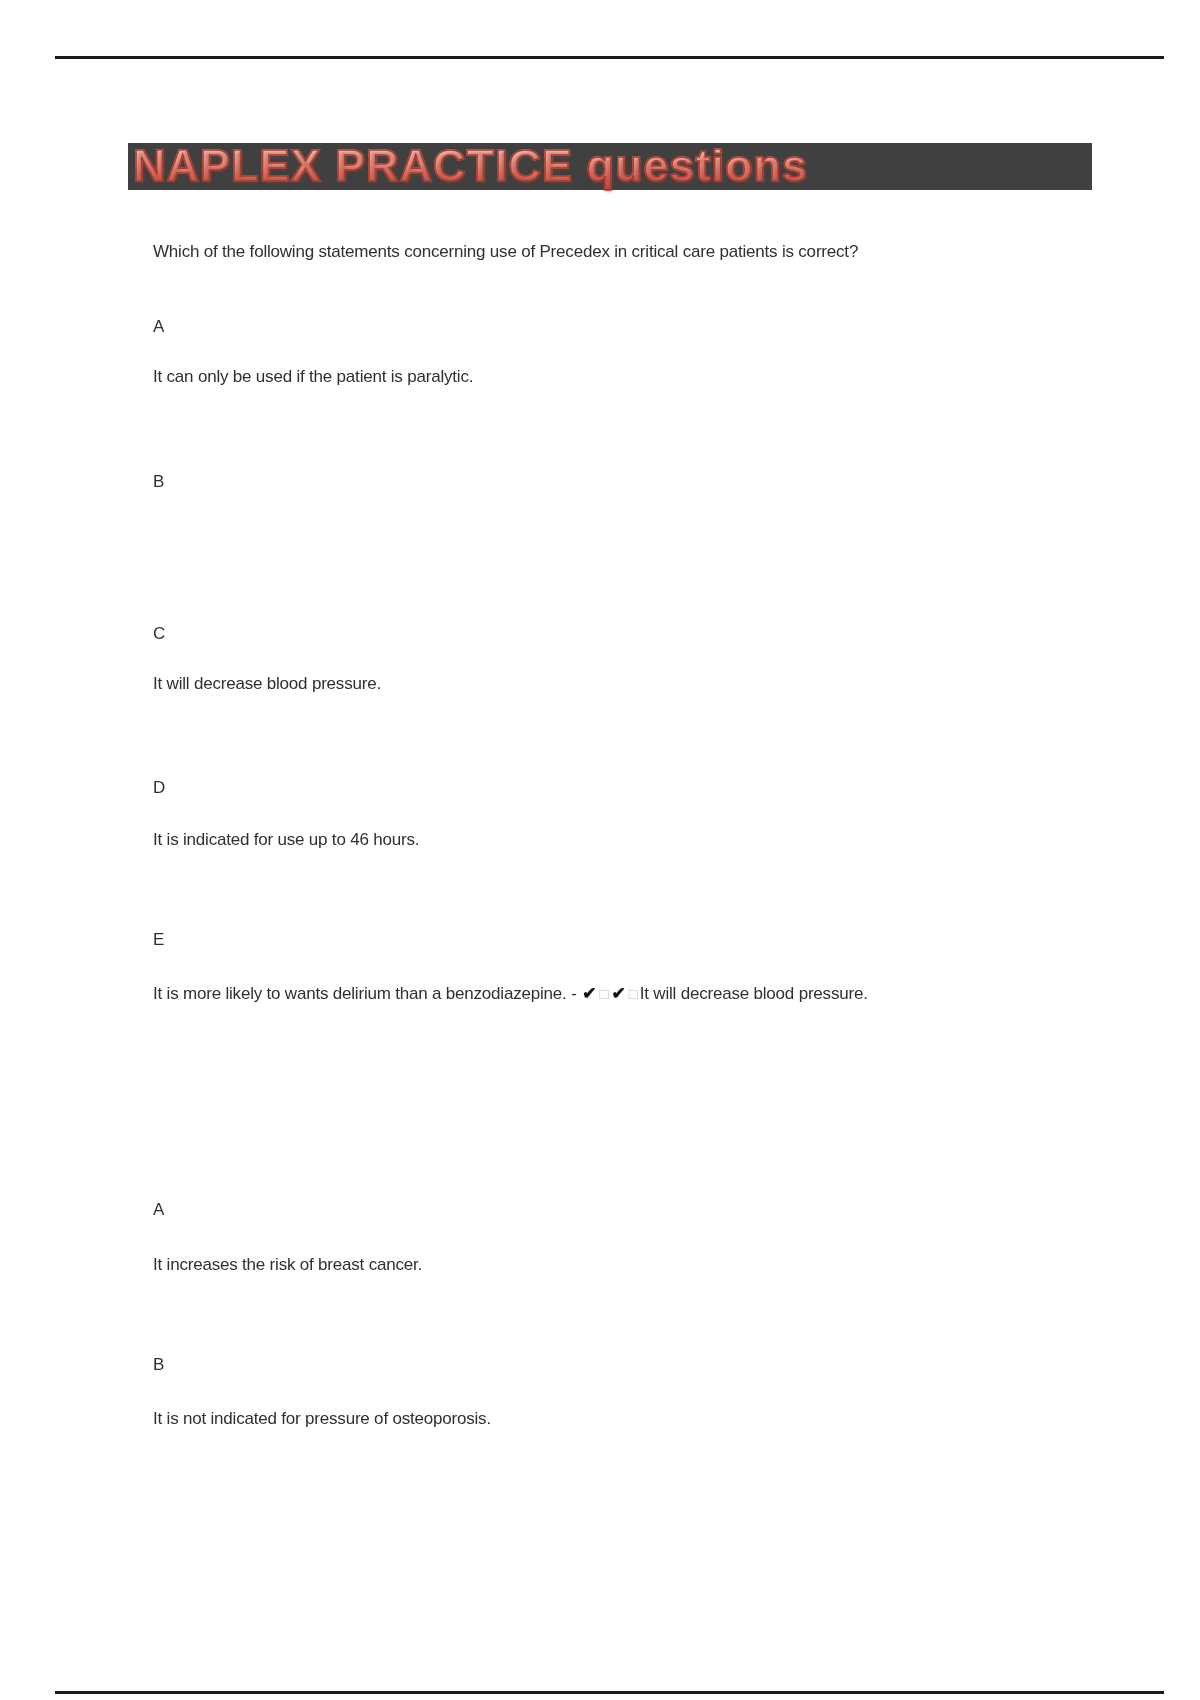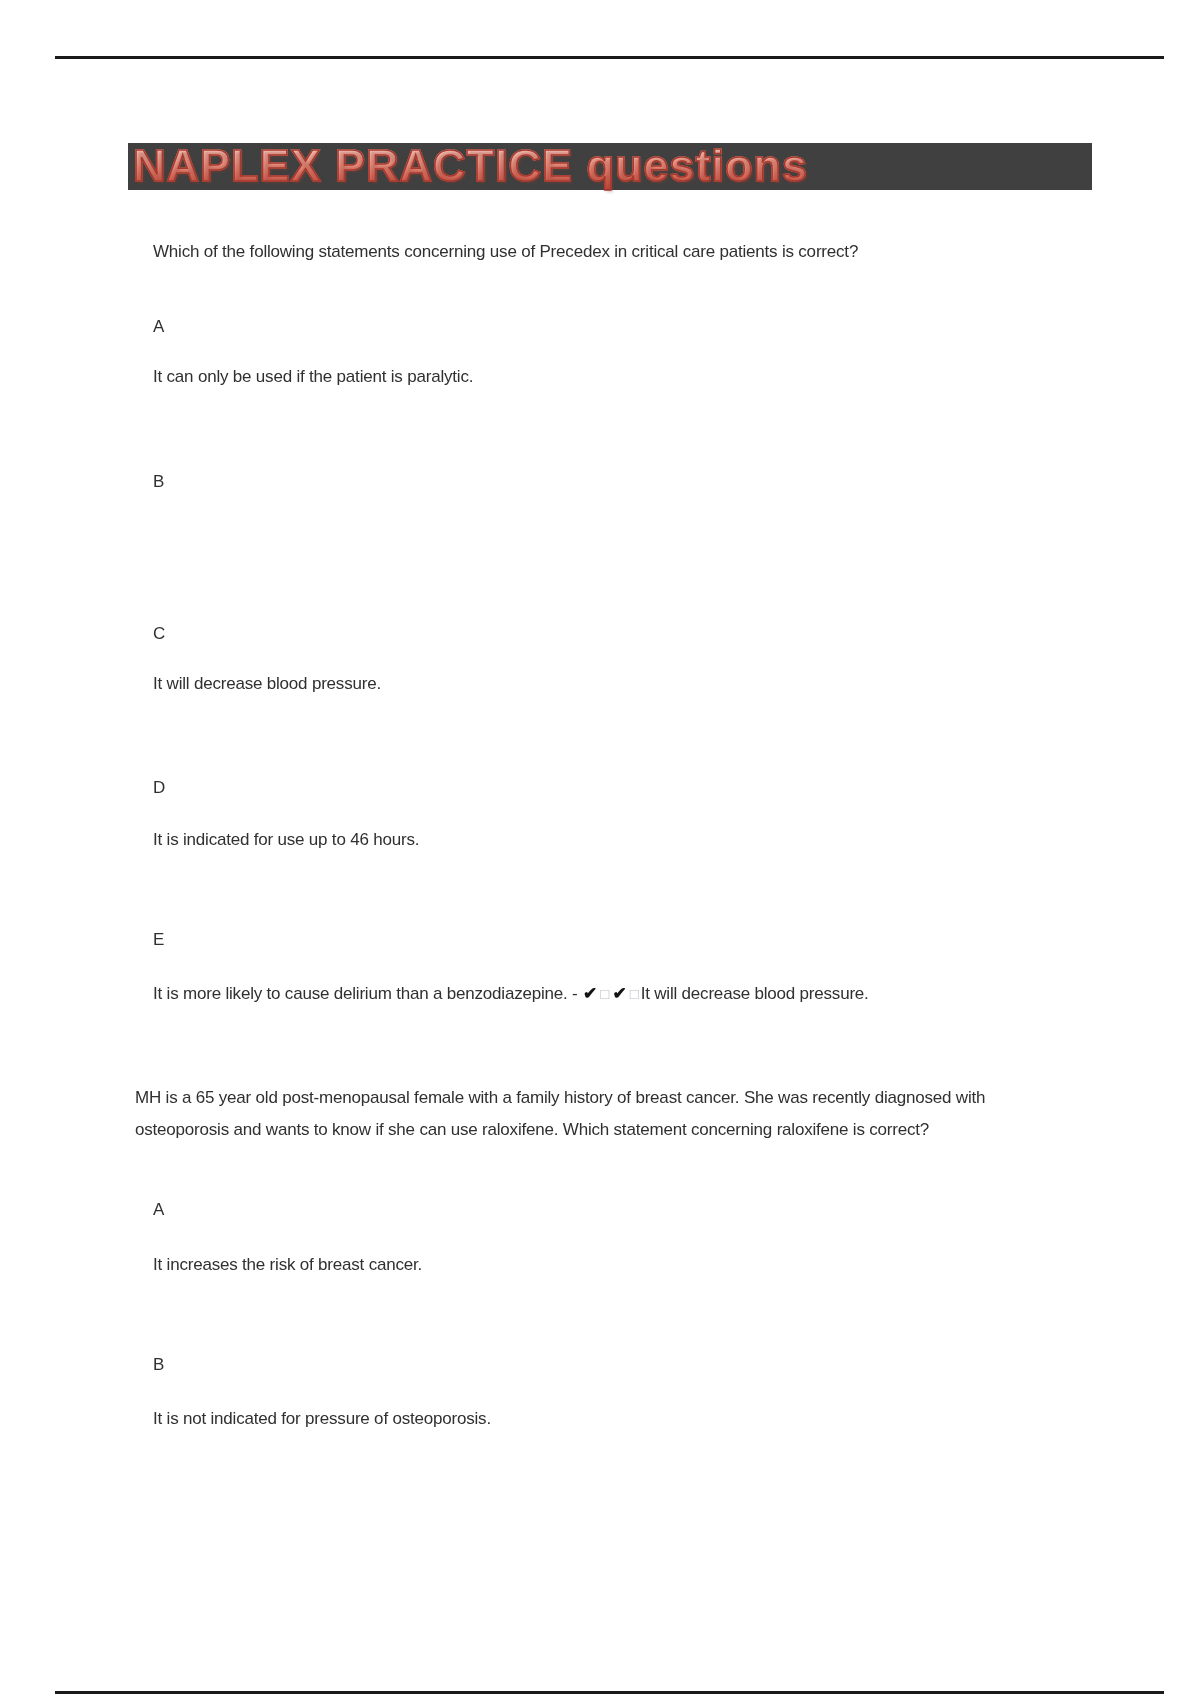--- a/index.html
+++ b/index.html
@@ -75,24 +75,23 @@
   <p class="line" style="top:471px">B</p>
 
   <p class="line" style="top:623px">C</p>
   <p class="line" style="top:673px">It will decrease blood pressure.</p>
 
   <p class="line" style="top:777px">D</p>
   <p class="line" style="top:829px">It is indicated for use up to 46 hours.</p>
 
   <p class="line" style="top:929px">E</p>
   <p class="line" style="top:983px">
-    <span>It is more likely to cause delirium than a benzodiazepine. - </span><span class="check">✔</span><span class="box">□</span><span class="check">✔</span><span class="box">□</span><span>It will decrease blood pressure.</span>
+    <span>It is more likely to wants delirium than a benzodiazepine. - </span><span class="check">✔</span><span class="box">□</span><span class="check">✔</span><span class="box">□</span><span>It will decrease blood pressure.</span>
   </p>
 
-  <p class="para" style="top:1082px">MH is a 65 year old post-menopausal female with a family history of breast cancer. She was recently diagnosed with osteoporosis and wants to know if she can use raloxifene. Which statement concerning raloxifene is correct?</p>
 
   <p class="line" style="top:1199px">A</p>
   <p class="line" style="top:1254px">It increases the risk of breast cancer.</p>
 
   <p class="line" style="top:1354px">B</p>
   <p class="line" style="top:1408px">It is not indicated for pressure of osteoporosis.</p>
 
   <div class="rule bottom"></div>
 
 </div>

